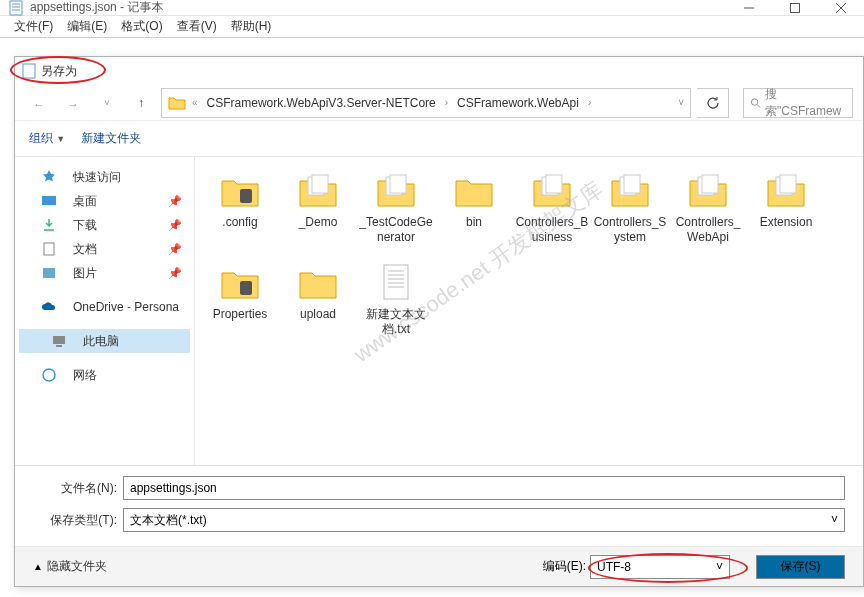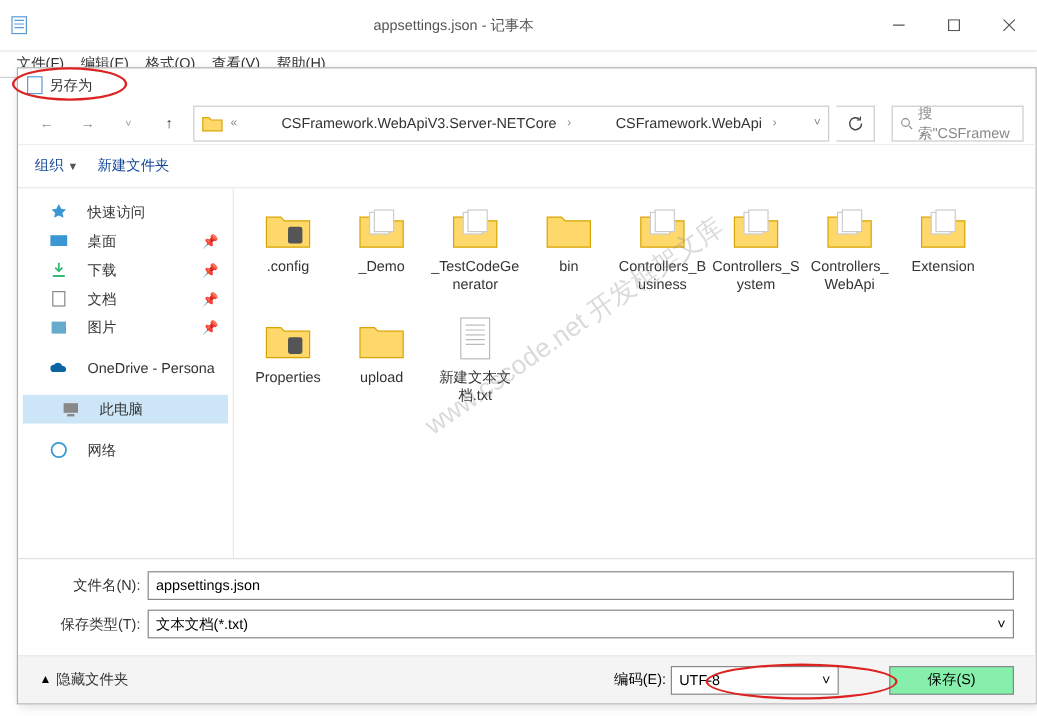--- a/index.html
+++ b/index.html
@@ -1,38 +1,38 @@
 <!DOCTYPE html>
 <html><head>
 <meta charset="utf-8">
 <style>
 * { box-sizing: border-box; margin: 0; padding: 0; font-family: "Microsoft YaHei", "Segoe UI", sans-serif; font-size: 12px; }
 body { background: #fff; width: 864px; height: 597px; overflow: hidden; position: relative; }
 
-.titlebar { height: 43px; background: #fff; border-bottom: 1px solid #e5e5e5; display: flex; align-items: center; padding-left: 8px; text-align: center; }
+.titlebar { height: 16px; background: #fff; border-bottom: 1px solid #e5e5e5; display: flex; align-items: center; padding-left: 8px; }
 .titlebar .icon { width: 16px; height: 16px; margin-right: 6px; }
 .titlebar .title { flex: 1; color: #555; }
 .winbtns { display: flex; }
 .winbtn { width: 46px; height: 30px; display: flex; align-items: center; justify-content: center; color: #555; }
 
 .menubar { height: 22px; display: flex; align-items: center; padding-left: 8px; gap: 2px; color: #333; border-bottom: 1px solid #d0d0d0; }
 .menubar span { padding: 2px 6px; }
 
 .dialog { position: absolute; left: 14px; top: 56px; right: 0; bottom: 10px; background: #fff; border: 1px solid #b0b0b0; box-shadow: 2px 2px 8px rgba(0,0,0,0.15); display: flex; flex-direction: column; }
 
 .dlg-title { height: 28px; display: flex; align-items: center; padding-left: 6px; color: #333; }
 .dlg-title .icon { width: 16px; height: 16px; margin-right: 4px; }
 .red-oval1 { position: absolute; left: 10px; top: 56px; width: 96px; height: 28px; border: 2px solid #d22; border-radius: 50%; pointer-events: none; }
 
 .navrow { height: 36px; display: flex; align-items: center; padding: 0 10px; gap: 6px; border-bottom: 1px solid #eee; }
 .navbtn { width: 28px; height: 28px; display: flex; align-items: center; justify-content: center; color: #999; border-radius: 3px; }
 .navbtn.enabled { color: #333; }
 .addressbar { flex: 1; height: 30px; border: 1px solid #ccc; display: flex; align-items: center; padding: 0 6px; gap: 6px; background: #fff; }
 .addressbar .foldericon { width: 18px; height: 18px; }
-.addressbar .crumb { color: #333; padding: 0 3px; margin-left: 28px; }
+.addressbar .crumb { color: #333; padding: 0 3px; }
 .addressbar .sep { color: #888; font-size: 10px; }
 .refreshbtn { width: 32px; height: 30px; border: 1px solid #ccc; border-left: none; display: flex; align-items: center; justify-content: center; }
 .searchbox { width: 110px; height: 30px; border: 1px solid #ccc; display: flex; align-items: center; padding: 0 6px; gap: 4px; color: #888; margin-left: 8px; }
 
 .toolbar { height: 36px; display: flex; align-items: center; padding: 0 14px; gap: 16px; border-bottom: 1px solid #e8e8e8; }
 .toolbar .tb { color: #16499a; }
 .toolbar .caret { font-size: 9px; color: #555; }
 
 .body { flex: 1; display: flex; overflow: hidden; }
 .sidebar { width: 180px; border-right: 1px solid #e8e8e8; padding: 8px 4px; overflow: hidden; }
@@ -51,21 +51,21 @@
 .formrow { display: flex; align-items: center; margin-bottom: 8px; }
 .formrow .lbl { width: 90px; text-align: right; padding-right: 6px; color: #333; }
 .formrow input, .formrow .combo { flex: 1; height: 24px; border: 1px solid #888; padding: 0 6px; background: #fff; }
 .formrow .combo { display: flex; align-items: center; justify-content: space-between; }
 
 .footer { height: 40px; display: flex; align-items: center; padding: 0 18px; border-top: 1px solid #e8e8e8; background: #f4f4f4; }
 .footer .hide { color: #333; }
 .footer .spacer { flex: 1; }
 .footer .enclbl { margin-right: 4px; }
 .footer .enccombo { width: 140px; height: 24px; border: 1px solid #888; background: #fff; display: flex; align-items: center; justify-content: space-between; padding: 0 6px; margin-right: 18px; }
-.footer button { width: 104px; height: 24px; border: 1px solid #888; background: #86efac; margin-left: 24px; }
+.footer button { width: 89px; height: 24px; border: 1px solid #888; background: #0369a1; margin-left: 8px; }
 
 .red-oval2 { position: absolute; left: 588px; bottom: 14px; width: 160px; height: 30px; border: 2px solid #d22; border-radius: 50%; pointer-events: none; }
 
 .watermark { position: absolute; left: 330px; top: 260px; color: rgba(150,150,150,0.35); font-size: 22px; transform: rotate(-35deg); pointer-events: none; line-height: 1.1; text-align: center; }
 </style>
 </head>
 <body>
 
 <div class="titlebar">
   <svg class="icon" viewBox="0 0 16 16">

